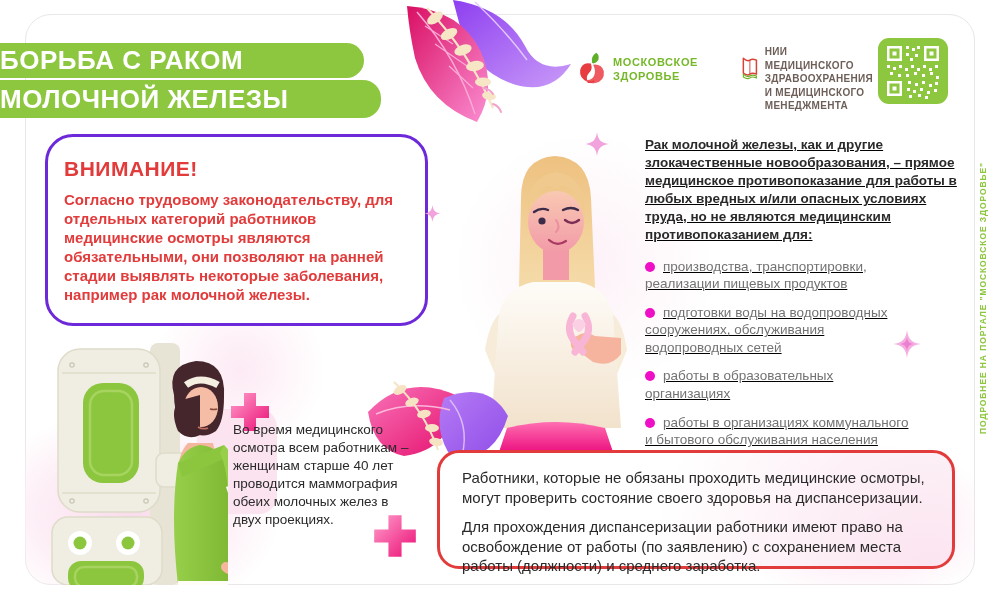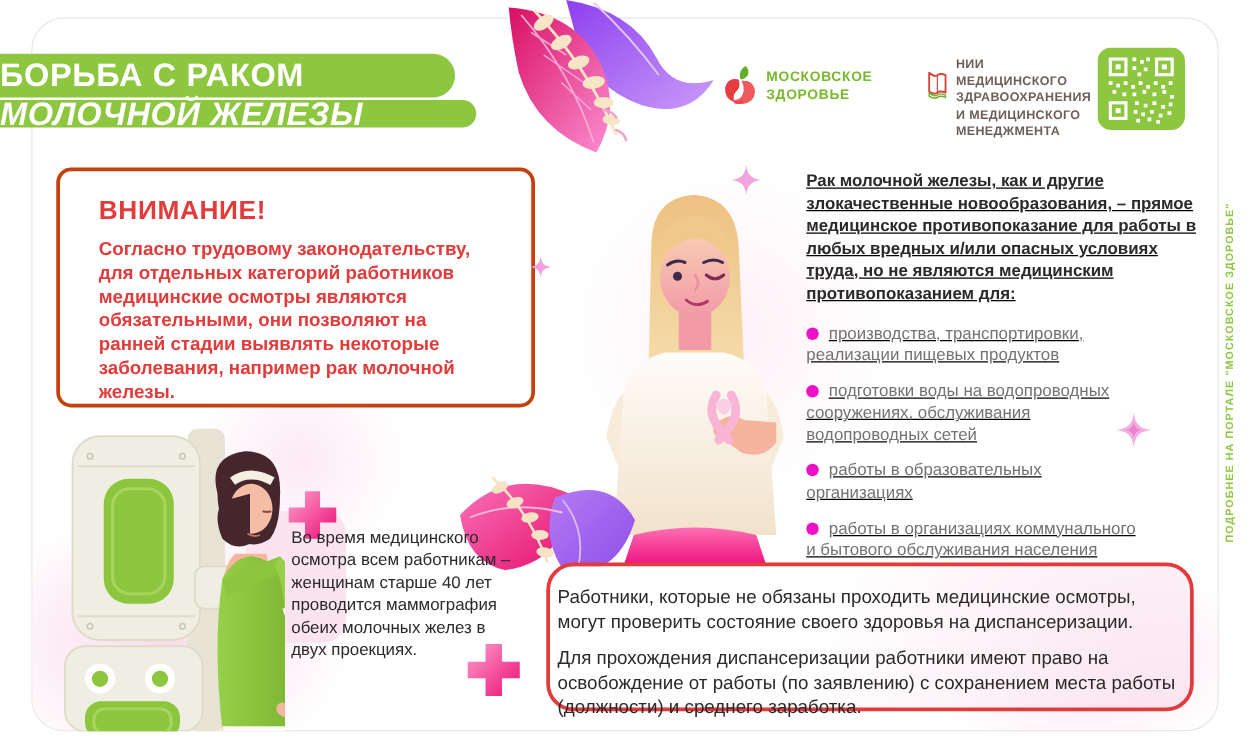--- a/index.html
+++ b/index.html
@@ -14,44 +14,44 @@
   .blob.b1 { left:-45px; top:395px; width:300px; height:210px; background:radial-gradient(closest-side,#fadcec,#fdeef6 60%,rgba(255,255,255,0)); }
   .blob.b2 { left:130px; top:270px; width:170px; height:170px; background:radial-gradient(closest-side,#fdeaf4,rgba(255,255,255,0)); }
   .blob.b3 { left:700px; top:430px; width:280px; height:160px; background:radial-gradient(closest-side,#fbe0ef,rgba(255,255,255,0)); }
   .blob.b4 { left:430px; top:120px; width:260px; height:260px; background:radial-gradient(closest-side,#fdf1f7,rgba(255,255,255,0)); }
   .pink-square { position:absolute; left:172px; top:395px; width:80px; height:105px; background:#fbe4f0; border-radius:18px; }
 
   .banner { position:absolute; left:0; background:#8dc63f; color:#fff; font-weight:bold;
             border-radius:0 18px 18px 0; display:flex; align-items:center;
             font-size:26px; letter-spacing:.5px; }
   .banner.l1 { top:43px; height:35px; width:364px; }
-  .banner.l2 { top:80px; height:22px; width:381px;font-style:italic; }
+  .banner.l2 { top:80px; height:38px; width:381px; }
 
   .mh-logo { position:absolute; left:578px; top:36px; width:120px; height:66px; display:flex; align-items:center; }
   .mh-text { color:#76b82a; font-weight:bold; font-size:11px; line-height:1.3; letter-spacing:.6px; margin-left:7px; }
   .nii-logo { position:absolute; left:741px; top:42px; width:132px; height:60px; display:flex; align-items:flex-start; }
   .nii-text { color:#6d5f58; font-weight:bold; font-size:10px; line-height:1.35; letter-spacing:.3px; margin-left:6px; margin-top:3px; }
 
   .qr { position:absolute; left:878px; top:38px; }
 
   .attention { position:absolute; left:45px; top:134px; width:383px; height:192px;
-               border:3px solid #c2410c; border-radius:12px; background:#fff; padding:20px 31px; }
+               border:3px solid #6d28d9; border-radius:28px; background:#fff; padding:20px 16px; }
   .attention h2 { color:#e23b3b; font-size:21px; letter-spacing:.5px; margin-bottom:9px; }
   .attention p { color:#e23b3b; font-size:15px; font-weight:bold; line-height:1.27; }
 
   .right-col { position:absolute; left:645px; top:136px; width:320px;text-decoration:underline; }
   .right-col .intro { color:#2a2a2a; font-weight:bold; font-size:13.5px; line-height:1.33; width:318px; }
   .right-col ul.plist { list-style:none; margin-top:14px; width:272px; }
   .right-col .bullet-item { margin-bottom:11px; color:#737373; font-size:13.5px; line-height:1.3; }
   .dot { display:inline-block; width:10px; height:10px; border-radius:50%; background:#ef0fc6; margin-right:8px; vertical-align:-1px; }
 
   .mid-note { position:absolute; left:233px; top:421px; width:176px; color:#2a2a2a; font-size:13.5px; line-height:1.33; }
 
   .bottom-box { position:absolute; left:437px; top:450px; width:518px; height:119px;
-                border:3px solid #e23b3b; border-radius:22px; padding:15px 6px;
+                border:3px solid #e23b3b; border-radius:22px; padding:15px 22px;
                 background:radial-gradient(circle at 95% 110%, #fbe3ef, #ffffff 55%); }
   .bottom-box p { color:#2a2a2a; font-size:15px; line-height:1.3; }
   .bottom-box p + p { margin-top:10px; }
 
   .side-note { position:absolute; left:983px; top:298px; transform:translate(-50%,-50%) rotate(-90deg);
                white-space:nowrap; font-size:8.5px; letter-spacing:.9px; color:#8dc63f; font-weight:600; }
 
   .abs { position:absolute; }
 </style>
 </head>

